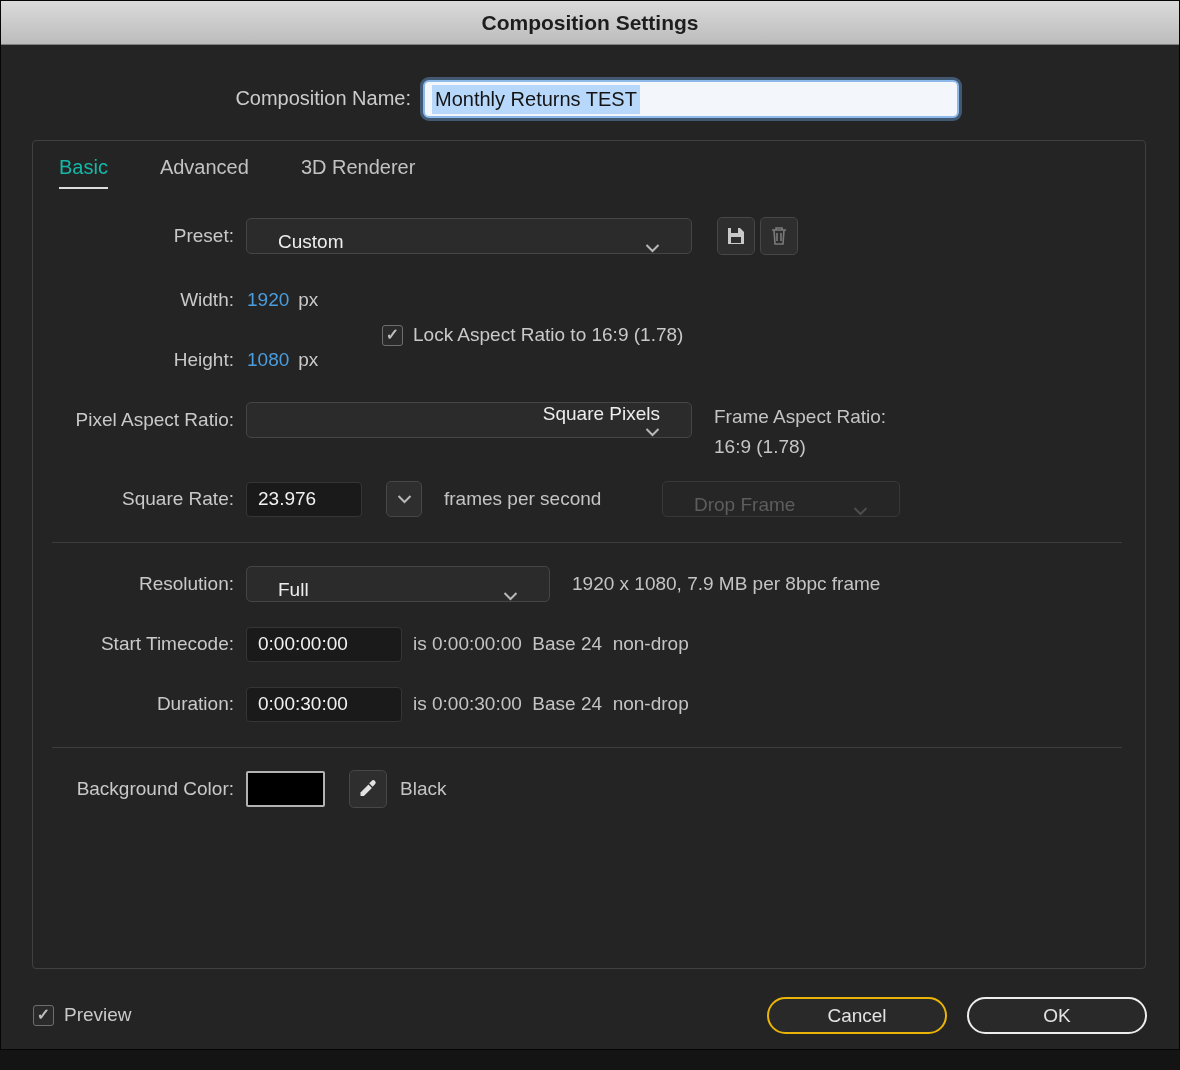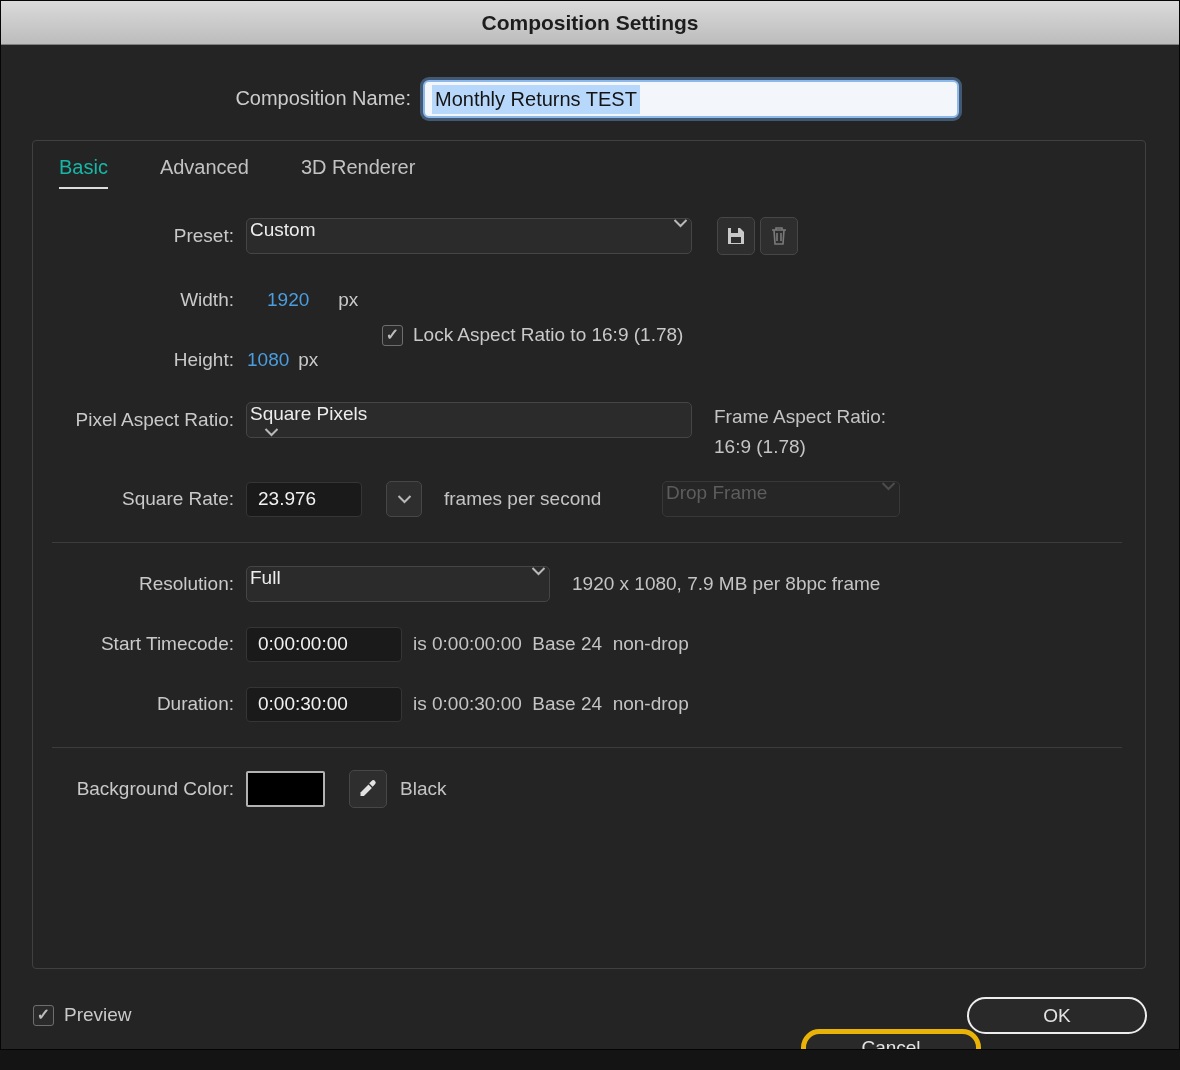--- a/index.html
+++ b/index.html
@@ -44,22 +44,22 @@
   .tabs { position:absolute; left:26px; top:15px; display:flex; gap:52px; }
   .tab { font-size:20px; color:#c2c2c2; padding-bottom:8px; cursor:default; }
   .tab.active { color:#14b8a6; border-bottom:2px solid #dcdcdc; }
 
   .prow { position:absolute; left:0; width:100%; height:38px; display:flex; align-items:center; }
   .flabel { width:201px; text-align:right; color:#c9c9c9; font-size:19px; flex:0 0 auto; }
 
   .dropdown {
     margin-left:12px; height:36px; background:#2b2b2b;
     border:1px solid #454545; border-radius:5px;
-    display:flex; align-items:flex-start; justify-content:space-between;
-    padding:0 3px; color:#ededed; font-size:19px;
+    display:flex; align-items:flex-end; justify-content:space-between;
+    padding:0 31px; color:#ededed; font-size:19px;
   }
   .dropdown.disabled { color:#5d5d5d; border-color:#383838; background:#262626; }
   .chev { display:flex; align-items:center; margin-left:14px; }
 
   .darkinput {
     margin-left:12px; height:35px; background:#1a1a1a;
     border:1px solid #353535; border-radius:4px;
     display:flex; align-items:center; padding:0 11px;
     color:#f2f2f2; font-size:19px;
   }
@@ -91,21 +91,21 @@
     border:2px solid #b2b2b2; border-radius:2px;
   }
 
   
   .preview-row { position:absolute; left:32px; top:1003px; display:flex; align-items:center; }
   .pill {
     position:absolute; top:996px; width:180px; height:37px; border-radius:19px;
     background:#292929; display:flex; align-items:center; justify-content:center;
     color:#e3e3e3; font-size:19px;
   }
-  .pill.cancel { left:800px; border:5px solid #eab308;margin-top:32px; }
+  .pill.cancel { left:766px; border:2px solid #eab308; }
   .pill.ok     { left:966px; border:2px solid #ededed; }
 
   .bottom-strip { position:absolute; left:0; top:1050px; width:1180px; height:20px; background:#141414; }
 </style>
 </head>
 <body>
 
 <div class="screen">
 
   <div class="titlebar">
@@ -142,21 +142,21 @@
           <rect x="6" y="3" width="7" height="5" fill="#2e2e2e"></rect>
         </svg>
       </div>
       <div class="iconbtn" style="margin-left:5px;">
         <svg width="20" height="22" viewBox="0 0 20 22">
           <path d="M3 5h14M7 5V3h6v2M5 5l1 14h8l1-14M8 8v8M12 8v8" stroke="#7a7a7a" stroke-width="1.6" fill="none"></path>
         </svg>
       </div>
     </div>
 
-    <div class="prow" style="top:140px;gap:20px;">
+    <div class="prow" style="top:140px;">
       <div class="flabel">Width:</div>
       <span class="bluetxt">1920</span>
       <span class="unit">px</span>
     </div>
 
     <div class="prow" style="top:176px; height:36px;">
       <div class="checkbox" style="margin-left:349px;">
         <span>✓</span>
       </div>
       <span class="cbl">Lock Aspect Ratio to 16:9 (1.78)</span>

